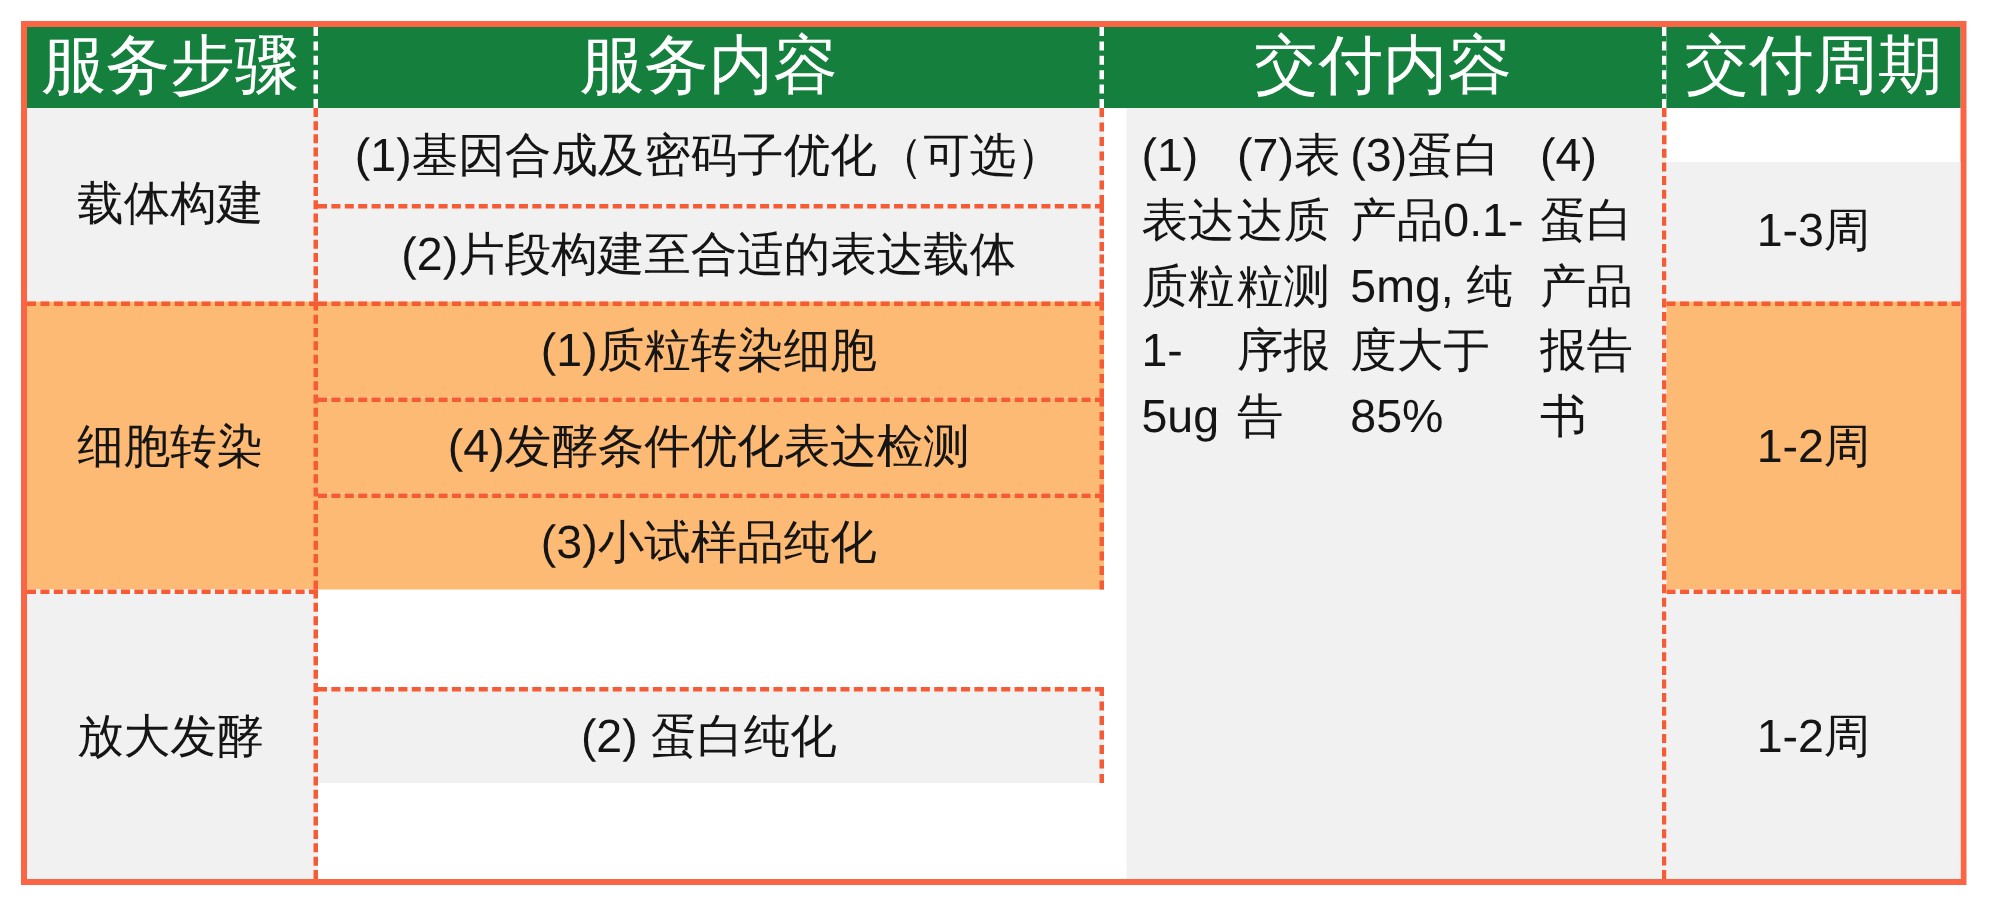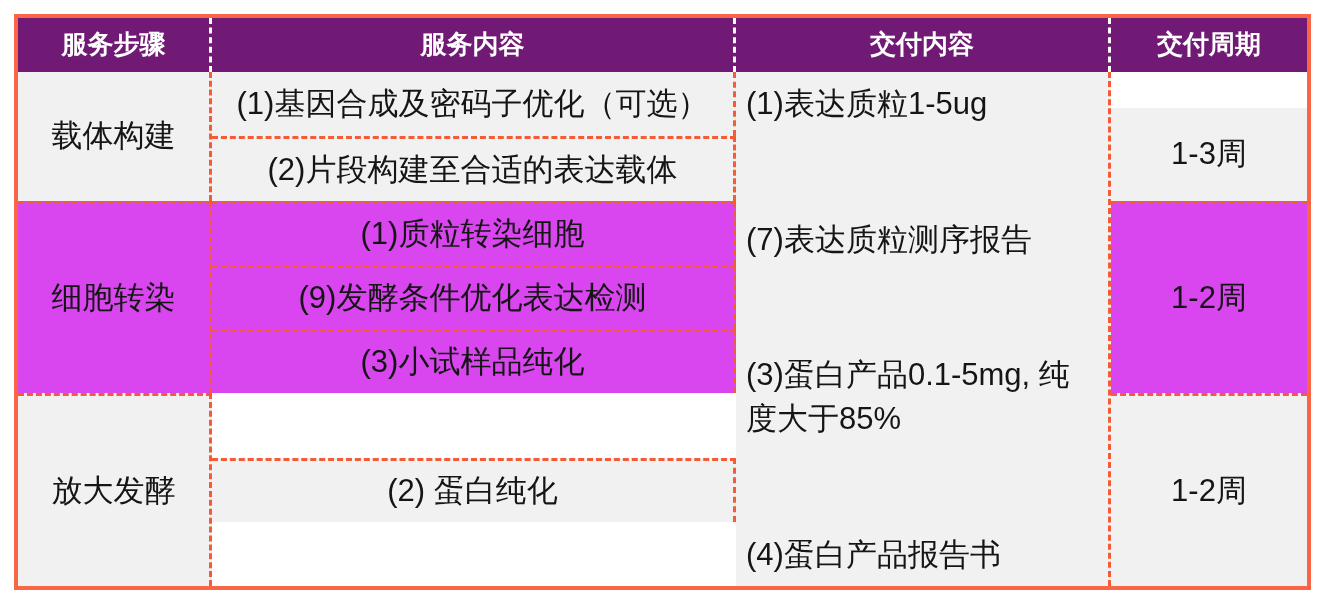--- a/index.html
+++ b/index.html
@@ -26,38 +26,39 @@
   .cell {
     display: flex;
     align-items: center;
     justify-content: center;
     text-align: center;
     font-size: 31px;
     line-height: 1.3;
     overflow: hidden;
   }
   .head {
-    background: #701a75;
+    background: #15803d;
     color: #ffffff;
-    font-weight: bold;
-    font-size: 26px;
+    font-weight: normal;
+    font-size: 43px;
   }
   .head.brw { border-right: 3px dashed #ffffff; }
   .br  { border-right: 3px dashed #f55c35; }
   .bt  { border-top: 3px dashed #f55c35; }
   .bg-alt { background: #f1f1f1; }
-  .bg-white { background: #d946ef; }
+  .bg-white { background: #fdba74; }
   
   .delivery {
-    flex-direction: column;
+    flex-direction: row;
     align-items: flex-start;
     justify-content: space-between;
     text-align: left;
     padding: 10px 14px 10px 10px;
     row-gap: 13px;
+    margin-left: 15px;
   }
   .delivery .line {
     display: block;
     font-size: 31px;
     line-height: 1.4;
   }
   
   .r1c1 { grid-area: 1 / 1; }
   .r1c2 { grid-area: 1 / 2; }
   .r1c3 { grid-area: 1 / 3; }
@@ -89,21 +90,21 @@
     <div class="cell head brw r1c3">交付内容</div>
     <div class="cell head r1c4">交付周期</div>
 
     <div class="cell br bg-alt step-g1">载体构建</div>
     <div class="cell br bt bg-white step-g2">细胞转染</div>
     <div class="cell br bt bg-alt step-g3">放大发酵</div>
 
     <div class="cell br bg-alt it-r2">(1)基因合成及密码子优化（可选）</div>
     <div class="cell br bt bg-alt it-r3">(2)片段构建至合适的表达载体</div>
     <div class="cell br bt bg-white it-r4">(1)质粒转染细胞</div>
-    <div class="cell br bt bg-white it-r5">(9)发酵条件优化表达检测</div>
+    <div class="cell br bt bg-white it-r5">(4)发酵条件优化表达检测</div>
     <div class="cell br bt bg-white it-r6">(3)小试样品纯化</div>
     <div class="cell br bt bg-alt it-r8">(2) 蛋白纯化</div>
 
     <div class="cell br bg-alt delivery deliv">
       <span class="line">(1)表达质粒1-5ug</span>
       <span class="line">(7)表达质粒测序报告</span>
       <span class="line">(3)蛋白产品0.1-5mg, 纯度大于85%</span>
       <span class="line">(4)蛋白产品报告书</span>
     </div>
 

